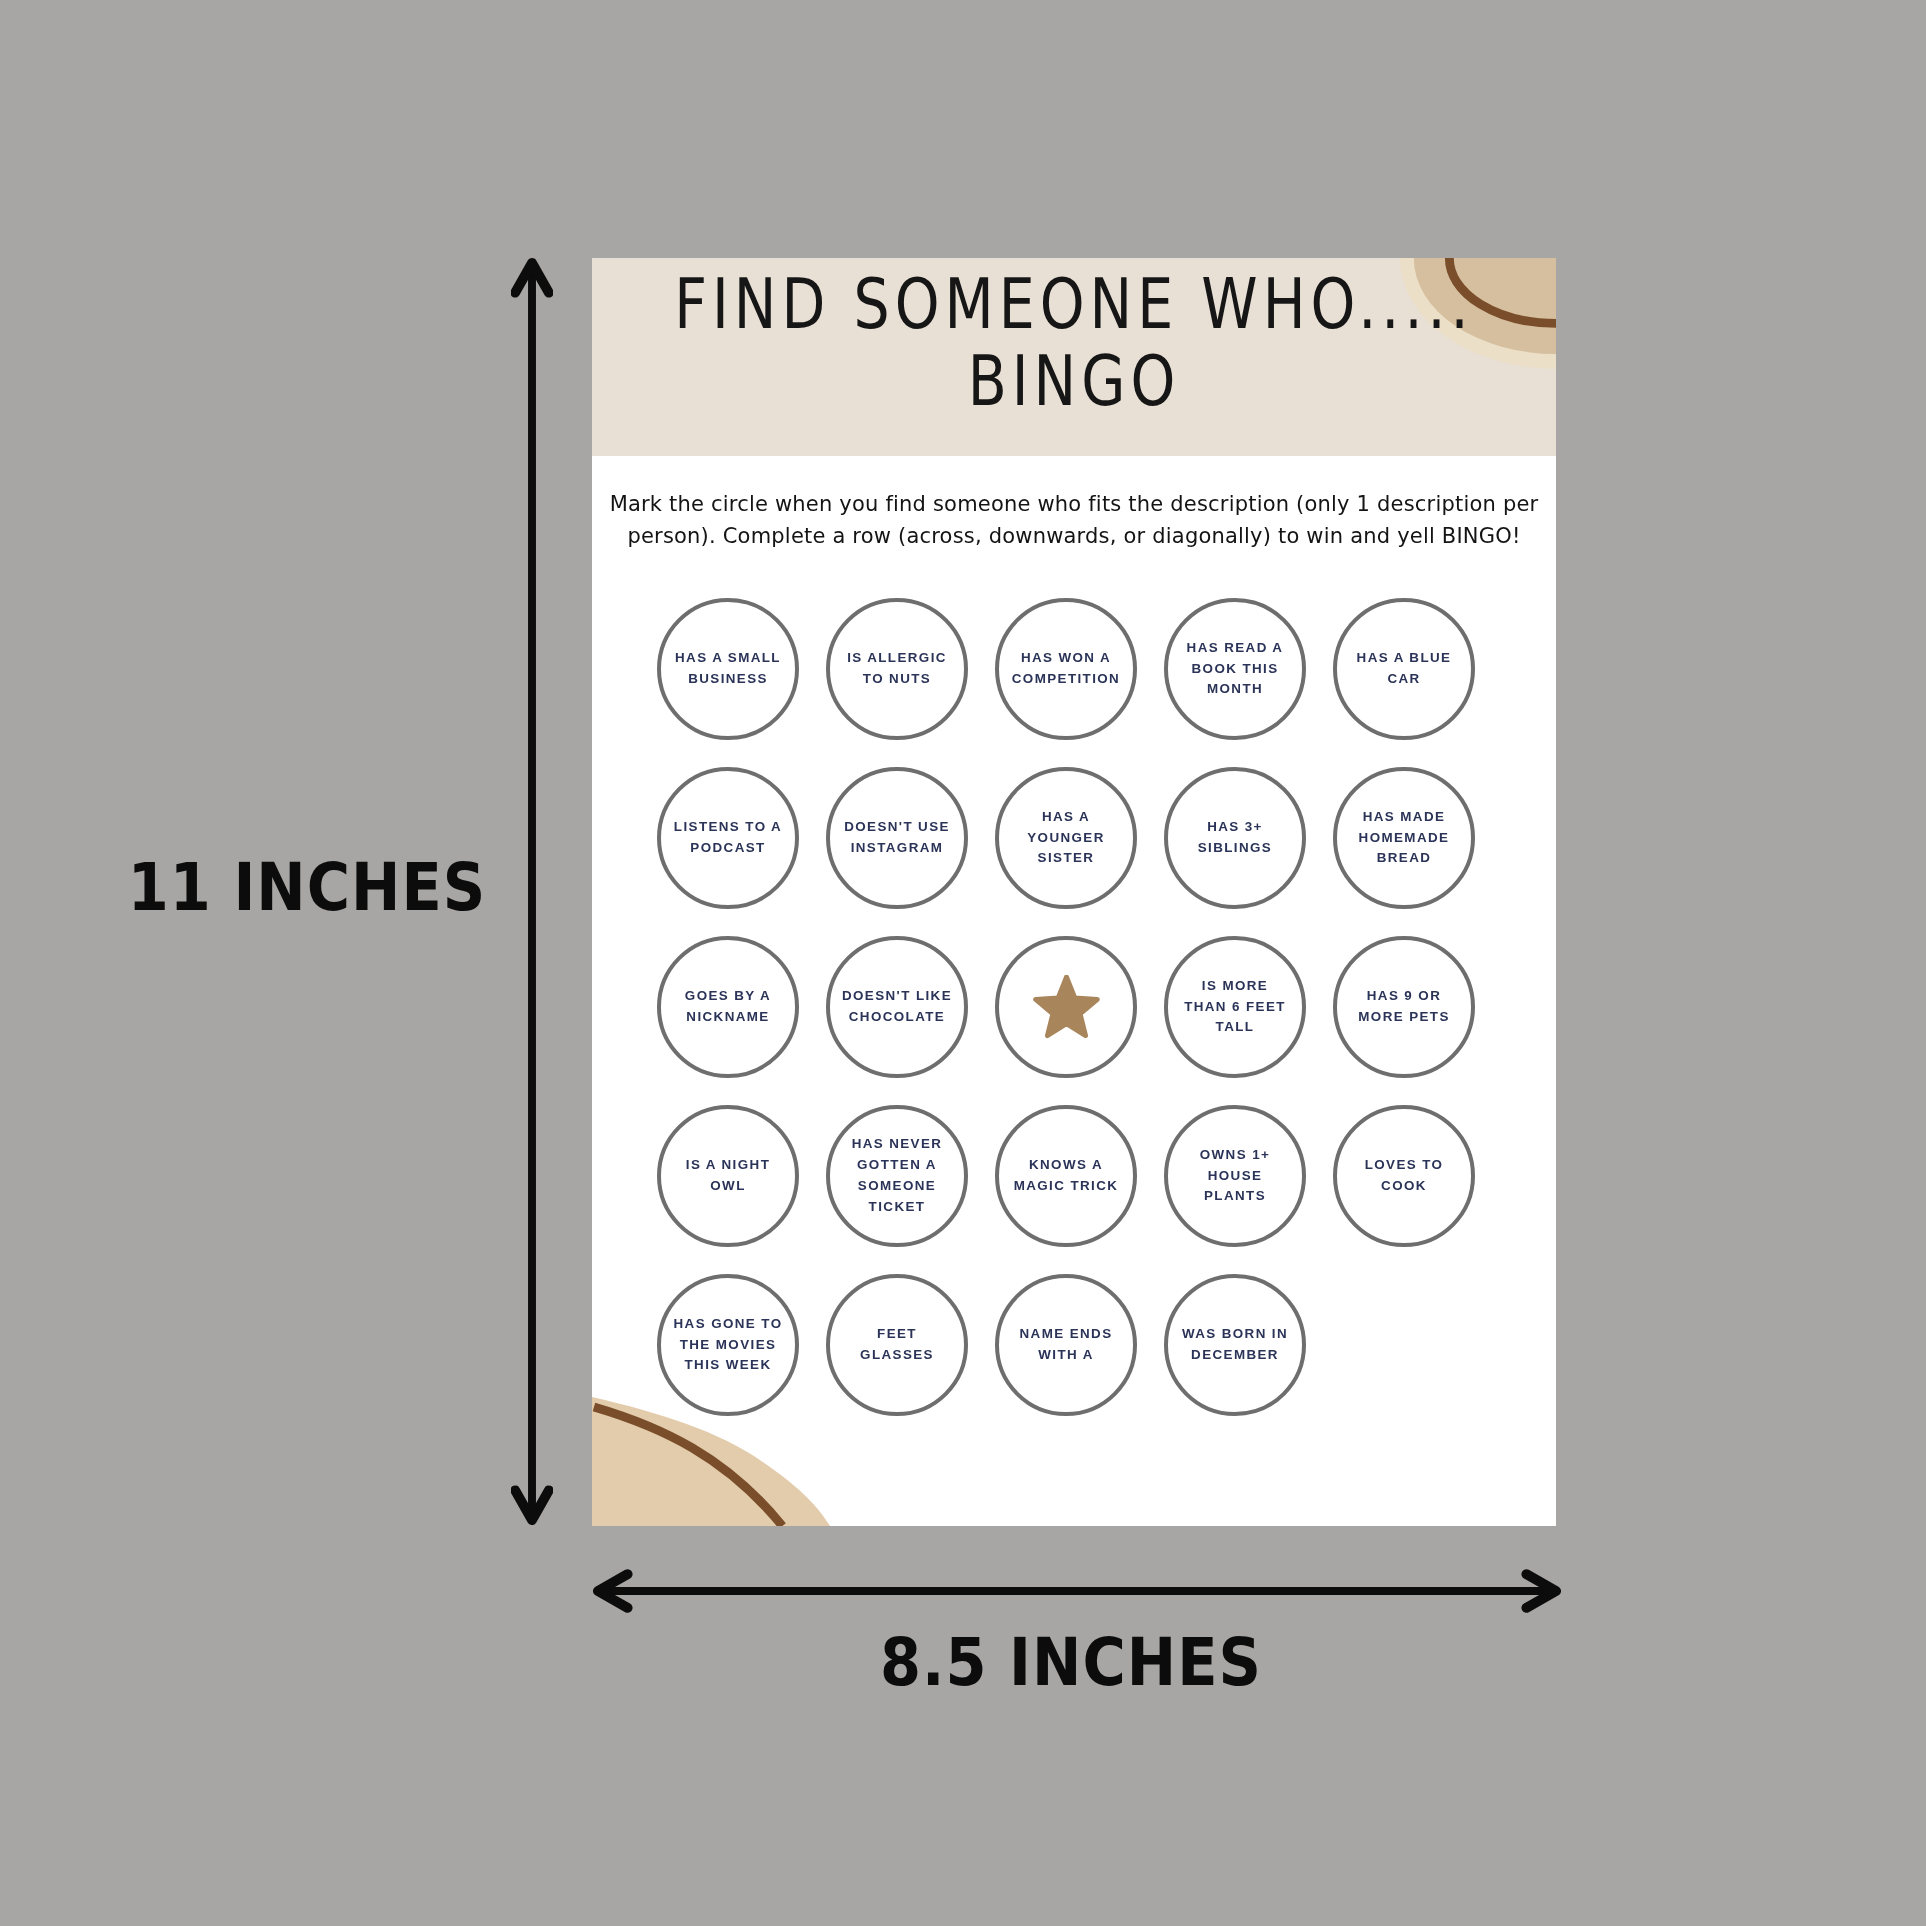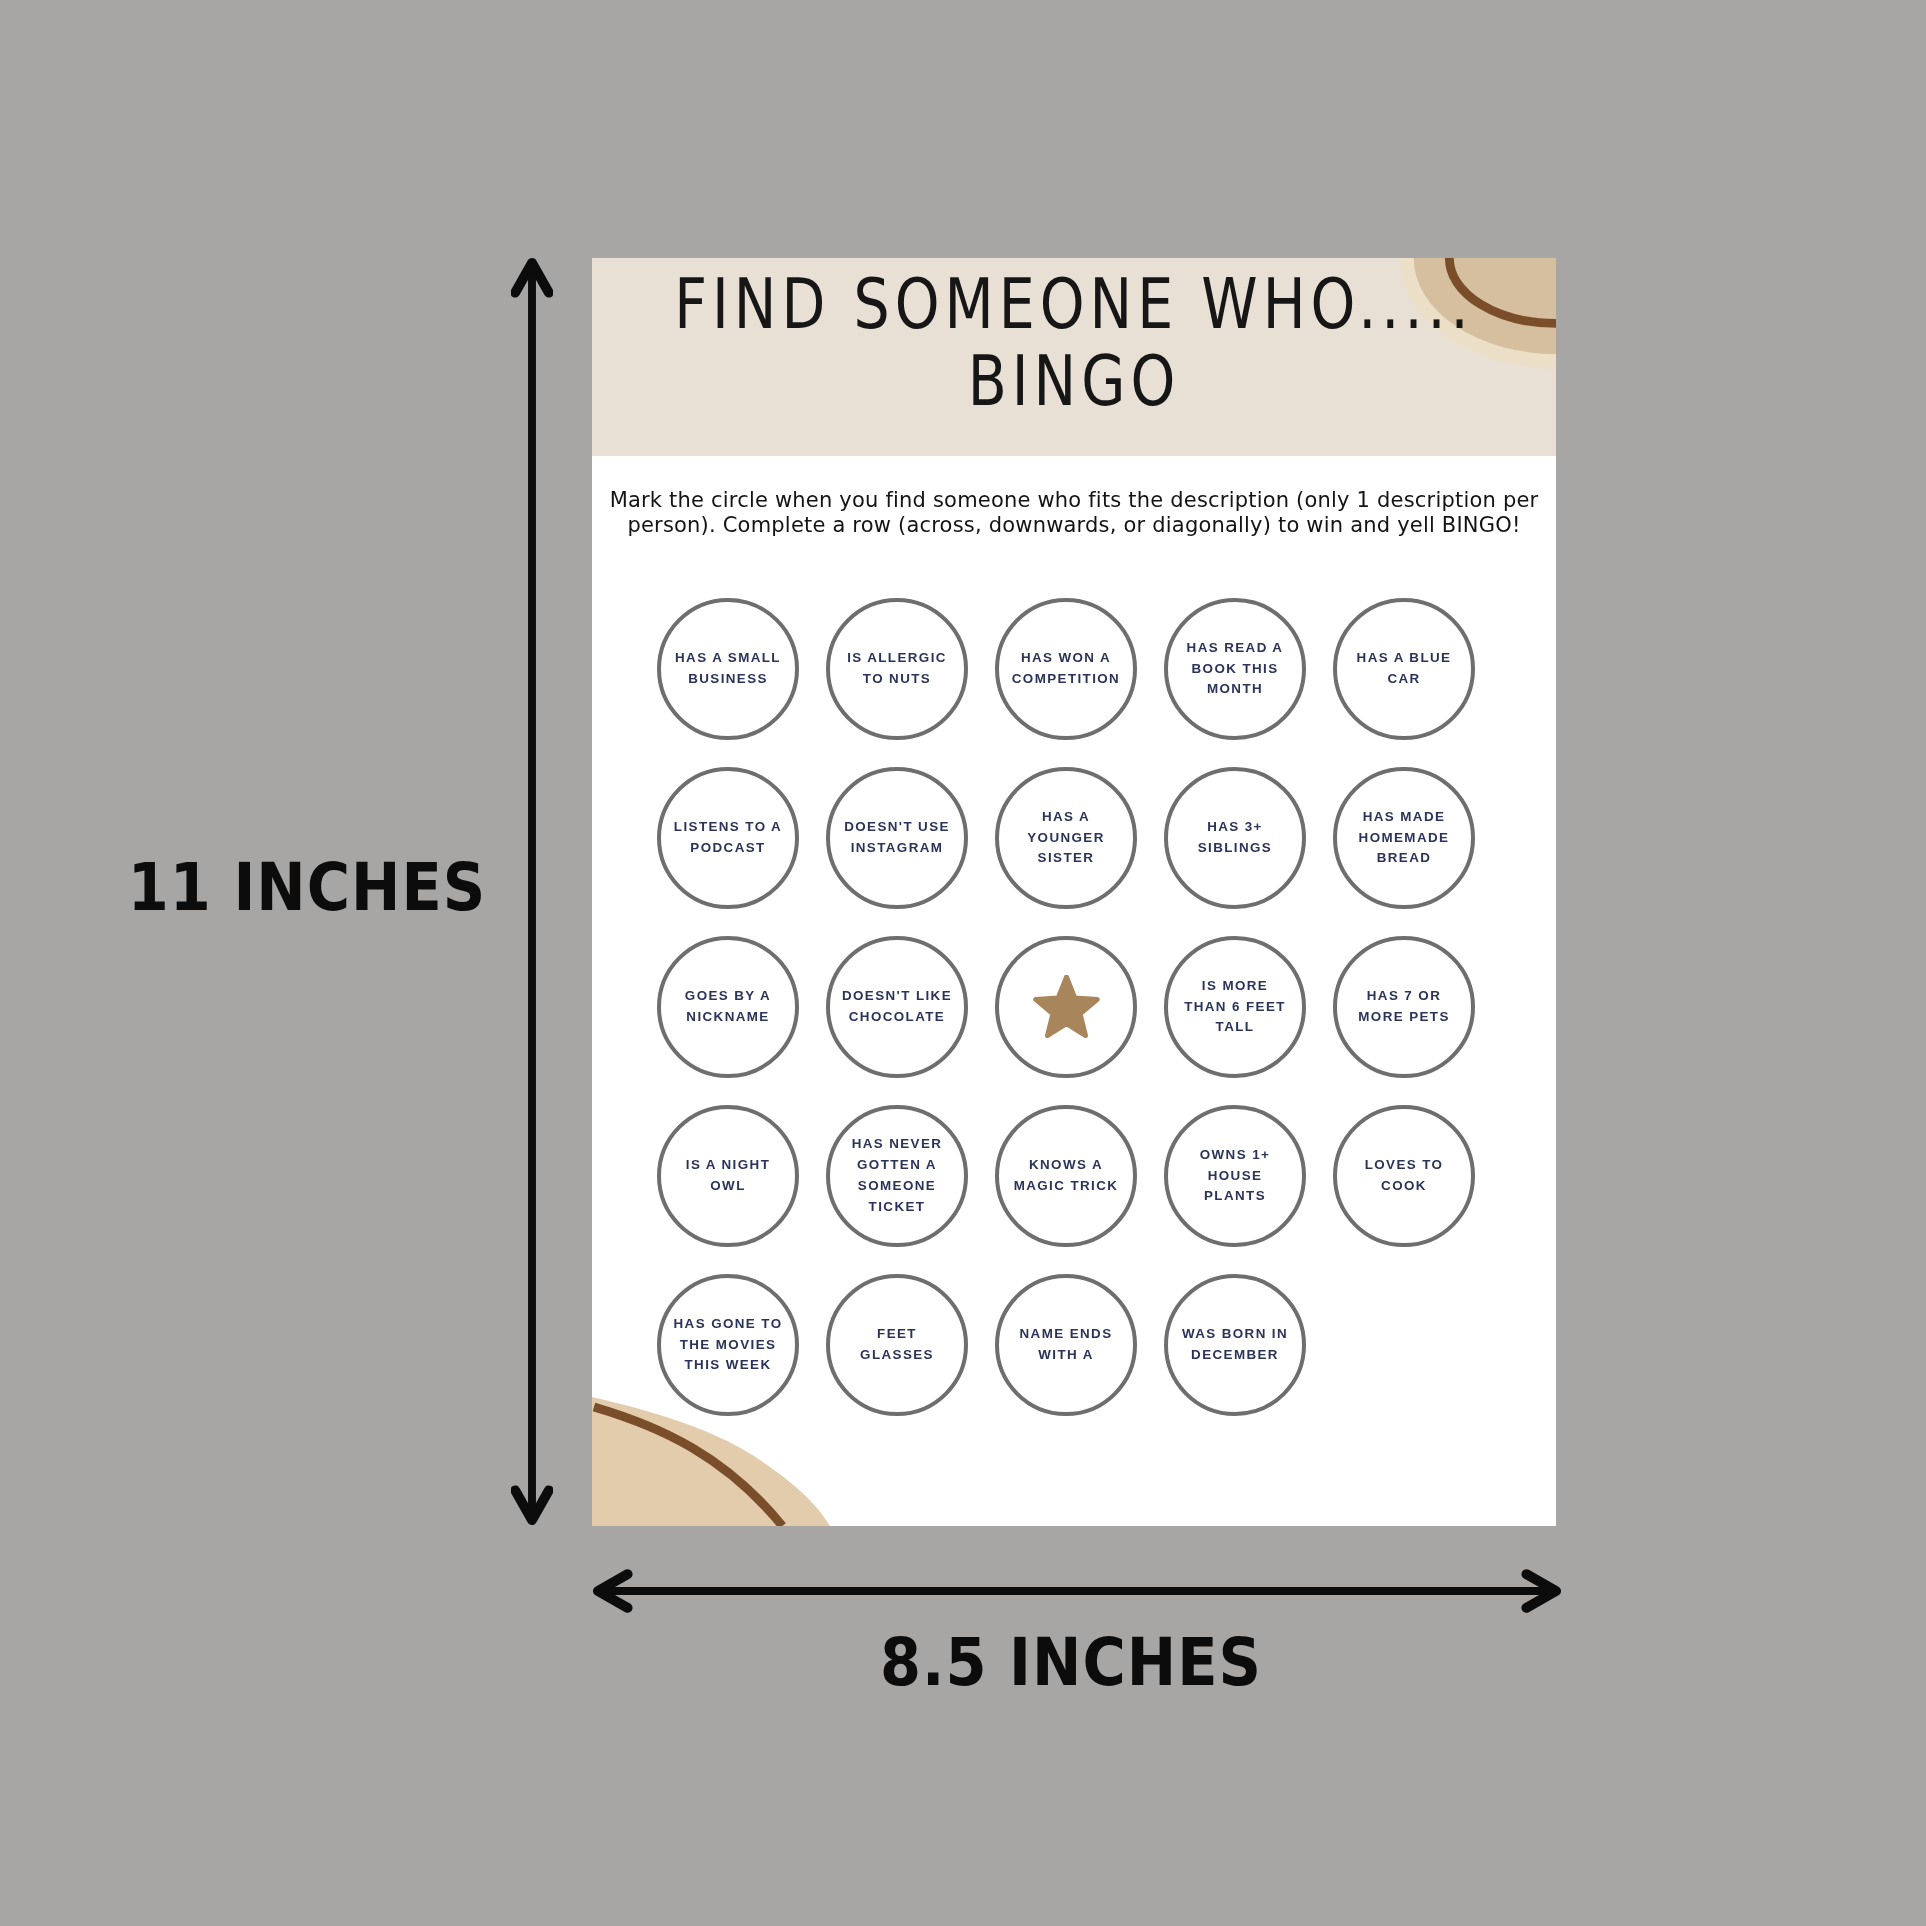--- a/index.html
+++ b/index.html
@@ -7,21 +7,21 @@
          font-family:"Liberation Sans",sans-serif;}
   
   .page{position:absolute;left:592px;top:258px;width:964px;height:1268px;background:#ffffff;overflow:hidden;}
   .header-band{position:absolute;left:0;top:0;width:100%;height:198px;background:#e8dfd5;}
   .title-wrap{position:absolute;left:0;top:8px;width:100%;text-align:center;}
   .title-line{display:block;font-family:"DejaVu Sans",sans-serif;font-size:57px;font-weight:500;
               color:#161616;letter-spacing:5px;line-height:77px;transform:scaleY(1.22);transform-origin:50% 50%;}
   .corner-tr{position:absolute;right:0;top:0;}
   .corner-bl{position:absolute;left:0;bottom:0;}
   .instructions{position:absolute;left:2px;top:230px;width:950px;padding:0 5px;text-align:center;
-                font-family:"DejaVu Sans",sans-serif;font-size:21px;line-height:25px;color:#141414;letter-spacing:0.2px;}
+                font-family:"DejaVu Sans",sans-serif;font-size:21px;line-height:32px;color:#141414;letter-spacing:0.2px;}
   
   .grid{position:absolute;left:65px;top:340px;display:grid;
         grid-template-columns:repeat(5,142px);grid-auto-rows:142px;column-gap:32px;row-gap:23px;gap:27px;}
   .cell{border:4px solid #6e6e6e;border-radius:50%;box-sizing:border-box;
         display:flex;align-items:center;justify-content:center;text-align:center;padding:10px;
         font-weight:bold;font-size:13.4px;letter-spacing:1.4px;line-height:1.55;color:#2b3458;}
   .cell .star{width:67px;height:65px;}
   
   .arrow{position:absolute;}
   .dim-label{position:absolute;text-align:center;font-family:"DejaVu Sans",sans-serif;
@@ -66,21 +66,21 @@
       <div class="cell">HAS MADE HOMEMADE BREAD</div>
 
       <div class="cell">GOES BY A NICKNAME</div>
       <div class="cell">DOESN'T LIKE CHOCOLATE</div>
       <div class="cell">
         <svg class="star" viewBox="0 0 70 68">
           <polygon points="35,2 43.8,23.9 67.3,25.5 49.3,40.6 55,63.5 35,51 15,63.5 20.7,40.6 2.7,25.5 26.2,23.9" fill="#a9855c" stroke="#a9855c" stroke-width="5" stroke-linejoin="round"></polygon>
         </svg>
       </div>
       <div class="cell">IS MORE THAN 6 FEET TALL</div>
-      <div class="cell">HAS 7 OR MORE PETS</div>
+      <div class="cell">HAS 9 OR MORE PETS</div>
 
       <div class="cell">IS A NIGHT OWL</div>
       <div class="cell">HAS NEVER GOTTEN A SOMEONE TICKET</div>
       <div class="cell">KNOWS A MAGIC TRICK</div>
       <div class="cell">OWNS 1+ HOUSE PLANTS</div>
 
       <div class="cell">LOVES TO COOK</div>
       <div class="cell">HAS GONE TO THE MOVIES THIS WEEK</div>
       <div class="cell">FEET GLASSES</div>
       <div class="cell">NAME ENDS WITH A</div>

